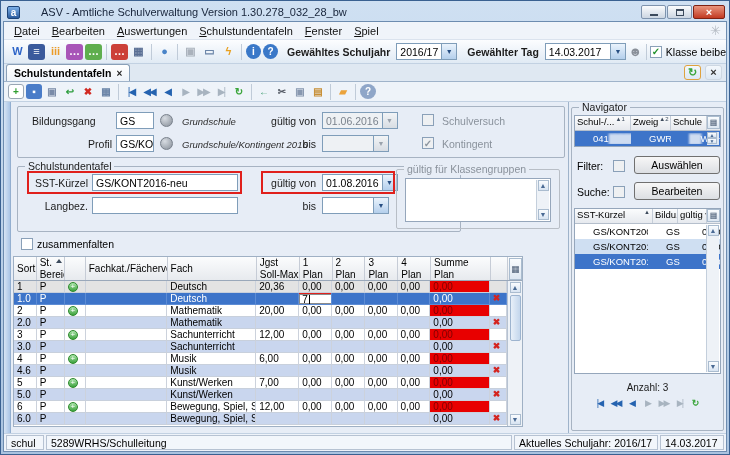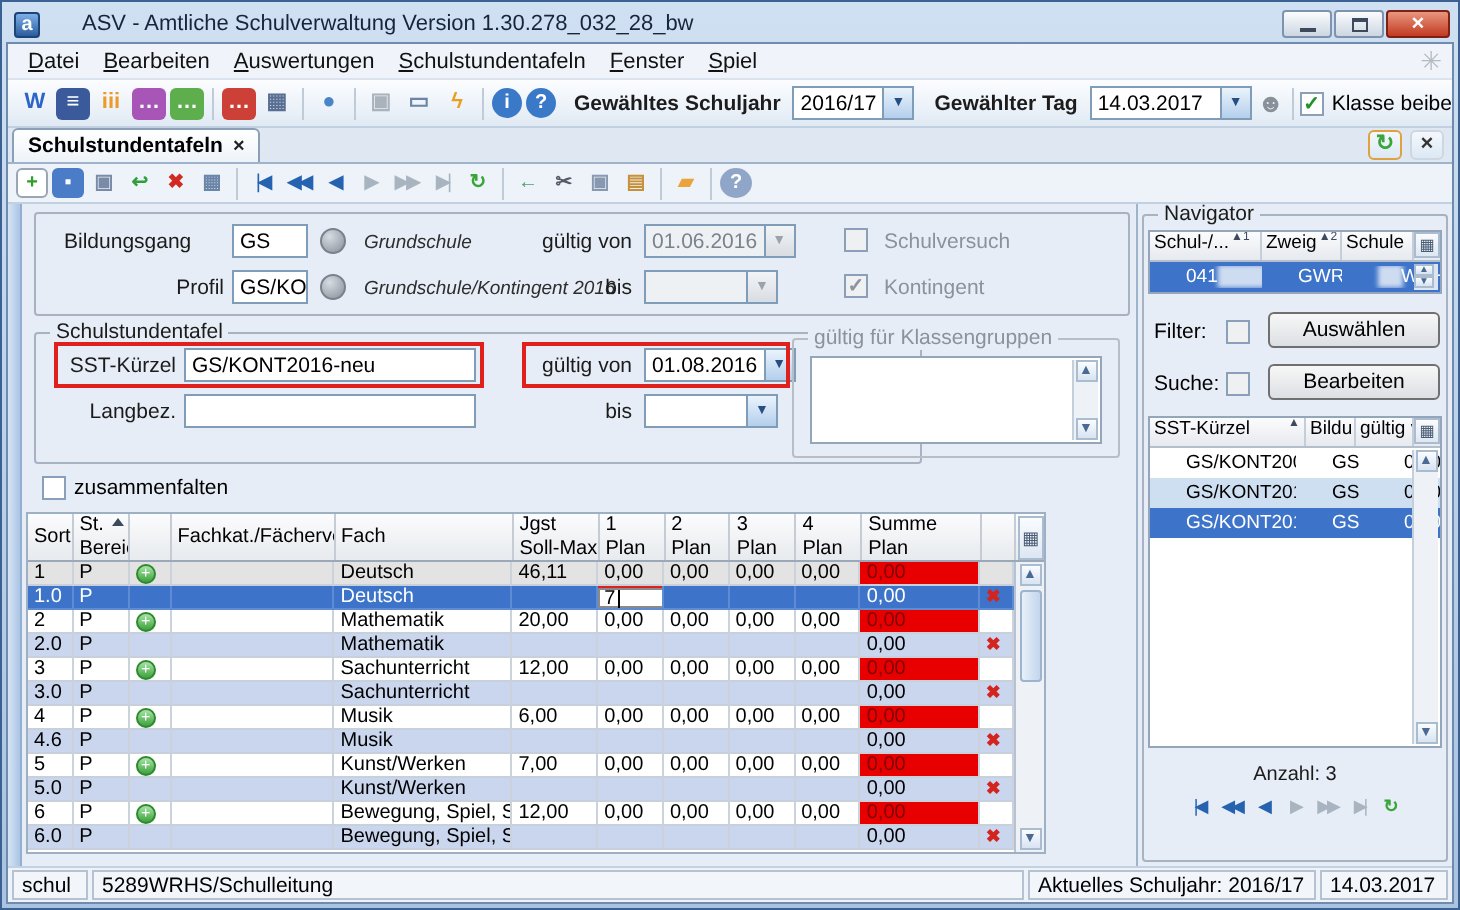--- a/index.html
+++ b/index.html
@@ -335,21 +335,21 @@
             </div>
           <div class="tbody" id="tbody">
               <div class="trow st-first">
                 <div class="c w-sort">1</div>
                 <div class="c w-st">P</div>
                 <div class="c w-plus">
                   <span class="plus-ico"></span>
                 </div>
                 <div class="c w-fachkat"></div>
                 <div class="c w-fach">Deutsch</div>
-                <div class="c w-soll">46,11</div>
+                <div class="c w-soll">20,36</div>
                 <div class="c w-plan">0,00</div>
                 <div class="c w-plan">0,00</div>
                 <div class="c w-plan">0,00</div>
                 <div class="c w-plan">0,00</div>
                 <div class="c w-summe redcell">0,00</div>
                 <div class="c w-del"></div>
               </div>
               <div class="trow st-selected">
                 <div class="c w-sort">1.0</div>
                 <div class="c w-st">P</div>

